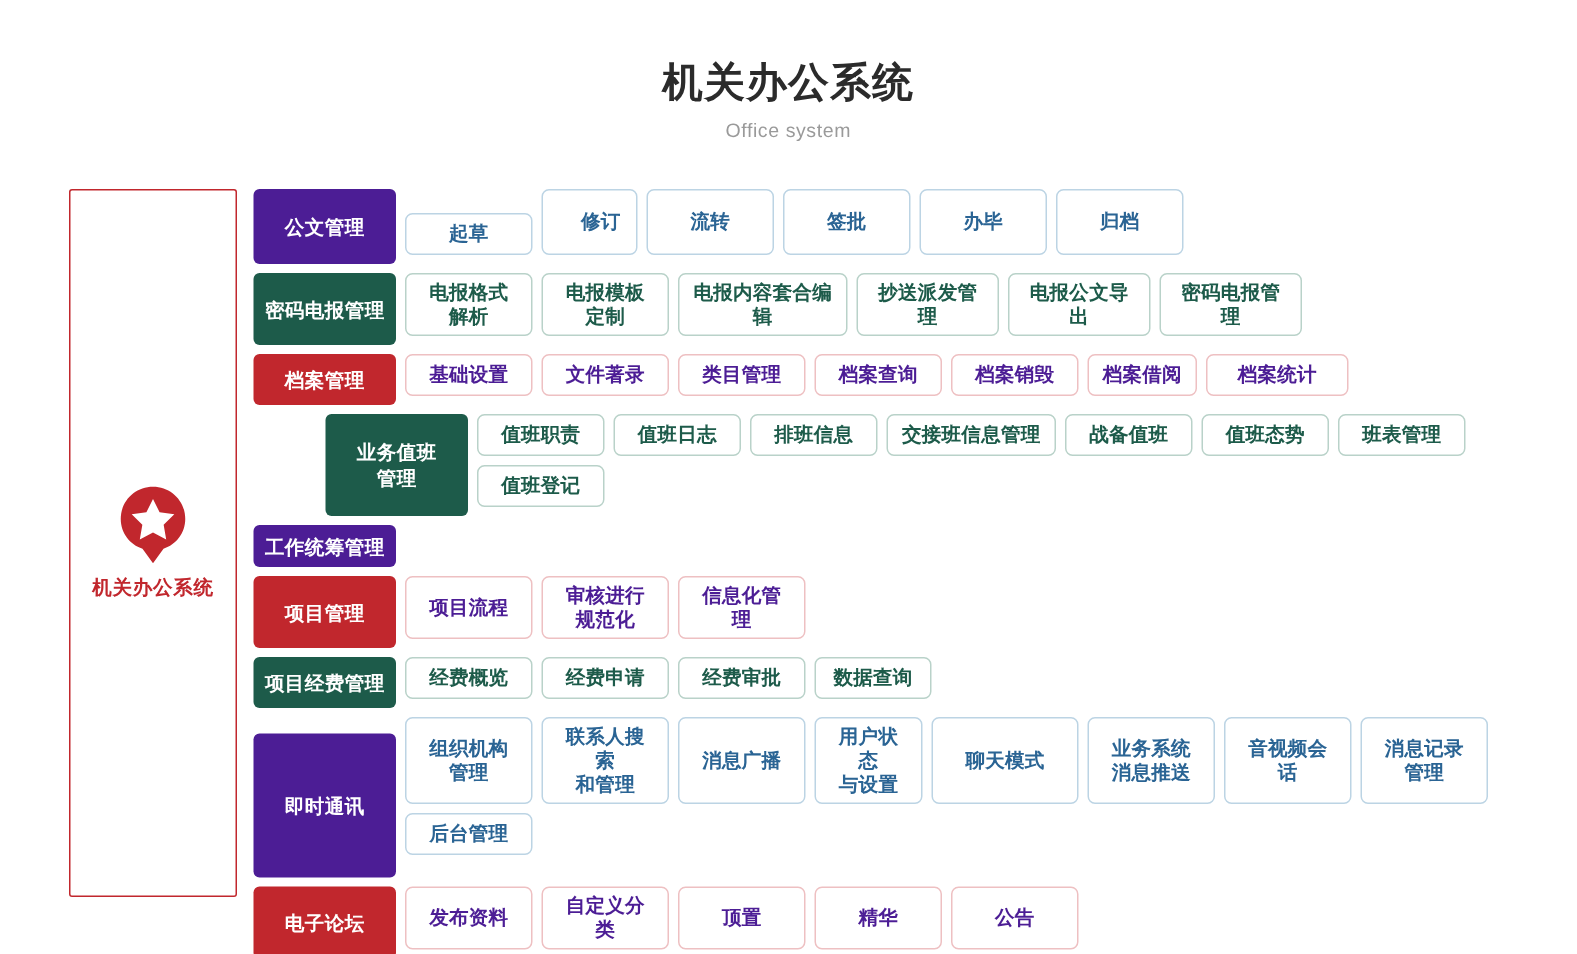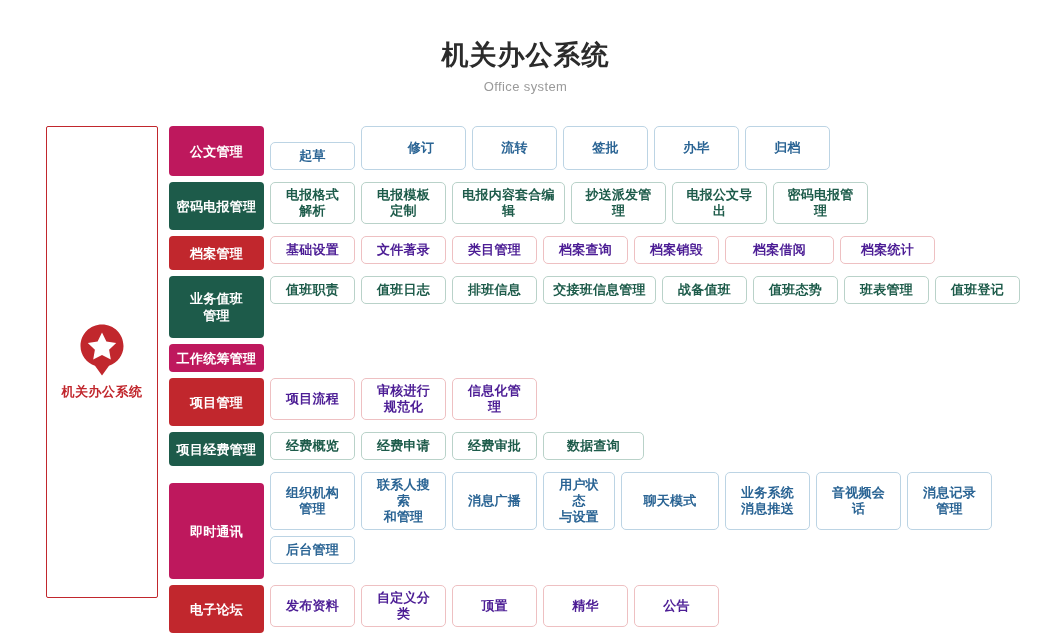--- a/index.html
+++ b/index.html
@@ -100,21 +100,21 @@
     font-weight: bold;
     display: flex;
     align-items: center;
     justify-content: center;
     text-align: center;
     line-height: 17px;
     padding: 4px 2px;
     letter-spacing: .3px;
     user-select: none;
   }
-  .cat.blue  { background: #be185d; }
+  .cat.blue  { background: #4c1d95; }
   .cat.green { background: #1d5b4a; }
   .cat.red   { background: #c1272d; }
 
   .items {
     display: flex;
     flex-wrap: wrap;
     align-content: flex-start;
     margin-left: 6px;
     flex: 1;
   }
@@ -134,21 +134,21 @@
     letter-spacing: .2px;
     user-select: none;
     min-height: 28px;
   }
   .item.blue  { border: 1px solid #bcd4e4; color: #2a6494; }
   .item.green { border: 1px solid #b9d2c9; color: #1d5b4a; }
   .item.red   { border: 1px solid #eec0c2; color: #4c1d95; }
 
   
   .row.h1 .cat { min-height: 28px; }
-  .row.h2 .cat { min-height: 62px; }
+  .row.h2 .cat { min-height: 62px; margin-left: 48px; }
   .row.h3 .cat { min-height: 96px; margin-top: 11px; }
 </style>
 </head>
 <body>
 
 <div id="page">
 
   <div class="header">
     <div class="header-title">机关办公系统</div>
     <div class="header-subtitle">Office system</div>
@@ -164,21 +164,21 @@
         </svg>
         <div class="logo-text">机关办公系统</div>
       </div>
     </div>
 
     <div class="rows" id="rows-container">
         <div class="row h1">
           <div class="cat blue" style="white-space: pre-line;">公文管理</div>
           <div class="items">
             <div class="item blue" style="width: 85px; margin-top: 16px;">起草</div>
-            <div class="item blue" style="width: 105px; padding-left: 24px;">修订</div>
+            <div class="item blue" style="width: 64px; padding-left: 24px;">修订</div>
             <div class="item blue" style="width: 85px;">流转</div>
             <div class="item blue" style="width: 85px;">签批</div>
             <div class="item blue" style="width: 85px;">办毕</div>
             <div class="item blue" style="width: 85px;">归档</div>
           </div>
         </div>
         <div class="row h1">
           <div class="cat green" style="white-space: pre-line;">密码电报管理</div>
           <div class="items">
             <div class="item green" style="width: 85px;">电报格式解析</div>
@@ -190,21 +190,21 @@
           </div>
         </div>
         <div class="row h1">
           <div class="cat red" style="white-space: pre-line;">档案管理</div>
           <div class="items">
             <div class="item red" style="width: 85px;">基础设置</div>
             <div class="item red" style="width: 85px;">文件著录</div>
             <div class="item red" style="width: 85px;">类目管理</div>
             <div class="item red" style="width: 85px;">档案查询</div>
             <div class="item red" style="width: 85px;">档案销毁</div>
-            <div class="item red" style="width: 109px;">档案借阅</div>
+            <div class="item red" style="width: 73px;">档案借阅</div>
             <div class="item red" style="width: 95px;">档案统计</div>
           </div>
         </div>
         <div class="row h2">
           <div class="cat green" style="white-space: pre-line;">业务值班
 管理</div>
           <div class="items">
             <div class="item green" style="width: 85px;">值班职责</div>
             <div class="item green" style="width: 85px;">值班日志</div>
             <div class="item green" style="width: 85px;">排班信息</div>
@@ -225,21 +225,21 @@
             <div class="item red" style="width: 85px;">审核进行规范化</div>
             <div class="item red" style="width: 85px;">信息化管理</div>
           </div>
         </div>
         <div class="row h1">
           <div class="cat green" style="white-space: pre-line;">项目经费管理</div>
           <div class="items">
             <div class="item green" style="width: 85px;">经费概览</div>
             <div class="item green" style="width: 85px;">经费申请</div>
             <div class="item green" style="width: 85px;">经费审批</div>
-            <div class="item green" style="width: 101px;">数据查询</div>
+            <div class="item green" style="width: 78px;">数据查询</div>
           </div>
         </div>
         <div class="row h3">
           <div class="cat blue" style="white-space: pre-line;">即时通讯</div>
           <div class="items">
             <div class="item blue" style="width: 85px;">组织机构
 管理</div>
             <div class="item blue" style="width: 85px;">联系人搜索
 和管理</div>
             <div class="item blue" style="width: 85px;">消息广播</div>

